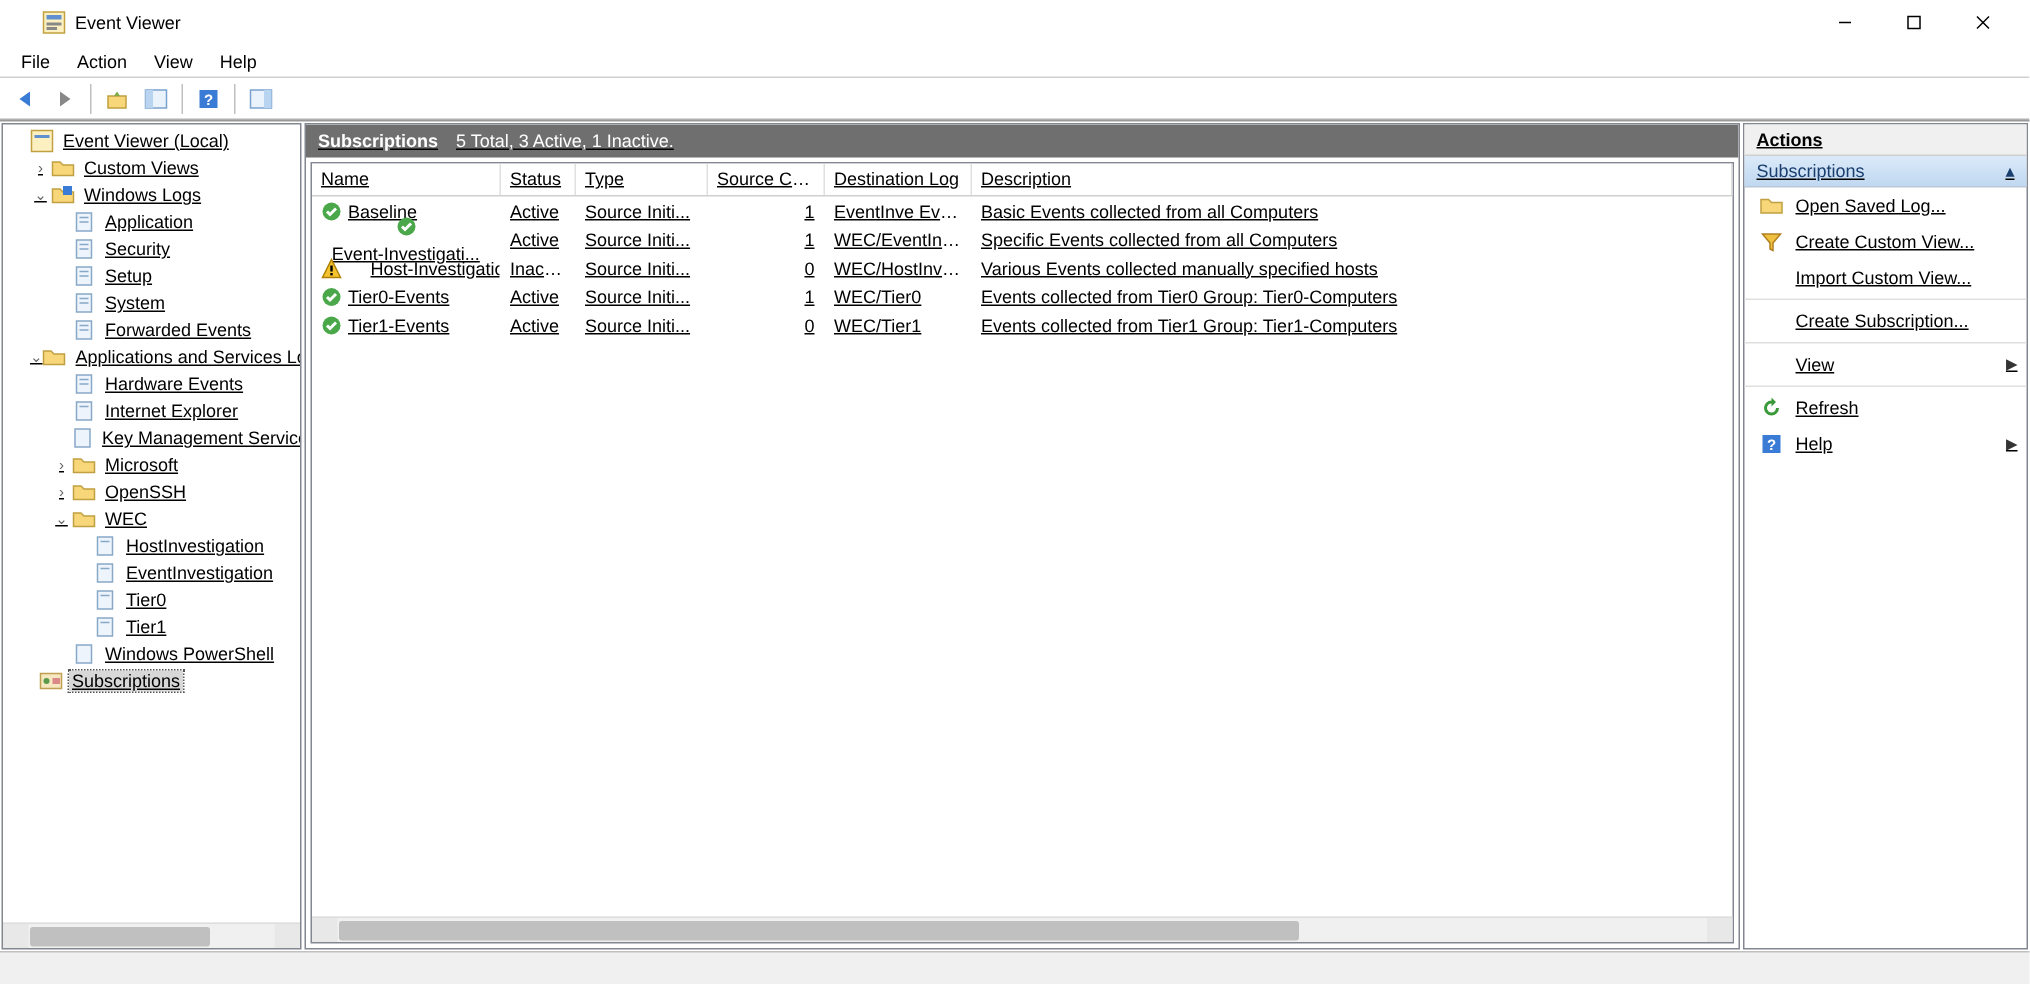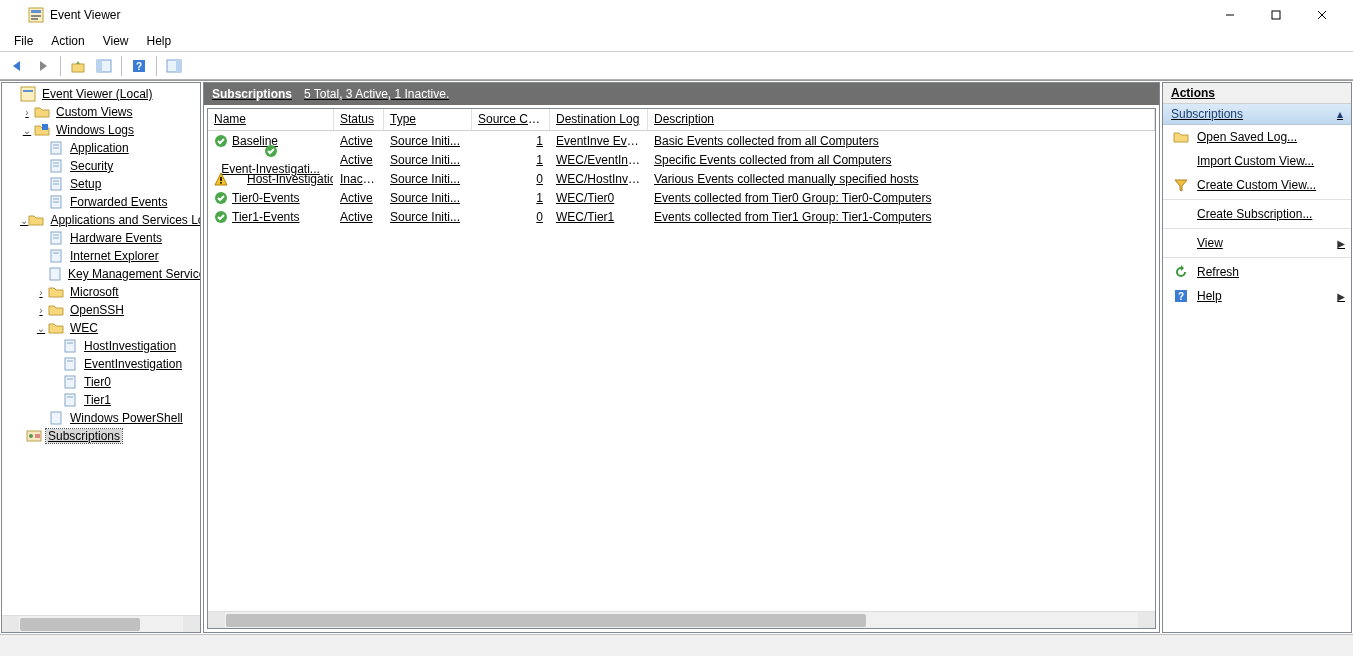--- a/index.html
+++ b/index.html
@@ -269,20 +269,30 @@
           </div>
           <div class="tree-row" style="padding-left: 46px;">
             <span class="ticon">
               <svg width="14" height="14">
                 <rect x="2" y="1" width="10" height="12" fill="#eef4fb" stroke="#88a8c8"></rect>
                 <line x1="4" y1="4" x2="10" y2="4" stroke="#88a8c8"></line>
                 <line x1="4" y1="7" x2="10" y2="7" stroke="#88a8c8"></line>
               </svg>
             </span>
             <span class="label-span">Setup</span>
+          </div>
+          <div class="tree-row" style="padding-left: 46px;">
+            <span class="ticon">
+              <svg width="14" height="14">
+                <rect x="2" y="1" width="10" height="12" fill="#eef4fb" stroke="#88a8c8"></rect>
+                <line x1="4" y1="4" x2="10" y2="4" stroke="#88a8c8"></line>
+                <line x1="4" y1="7" x2="10" y2="7" stroke="#88a8c8"></line>
+              </svg>
+            </span>
+            <span class="label-span">System</span>
           </div>
           <div class="tree-row" style="padding-left: 46px;">
             <span class="ticon">
               <svg width="14" height="14">
                 <rect x="2" y="1" width="10" height="12" fill="#eef4fb" stroke="#88a8c8"></rect>
                 <line x1="4" y1="4" x2="10" y2="4" stroke="#88a8c8"></line>
                 <line x1="4" y1="7" x2="10" y2="7" stroke="#88a8c8"></line>
               </svg>
             </span>
             <span class="label-span">Forwarded Events</span>
@@ -524,30 +534,30 @@
     </div>
     <div class="action-row">
       <span class="aicon">
           <svg width="16" height="16">
             <path d="M1 4h5l2 2h7v7H1z" fill="#f7d77a" stroke="#c0a040"></path>
           </svg>
         </span>
       <span>Open Saved Log...</span>
     </div>
     <div class="action-row">
-      <span class="aicon"></span>
-      <span>Import Custom View...</span>
-    </div>
-    <div class="action-row">
       <span class="aicon">
           <svg width="16" height="16">
             <path d="M2 3h12l-5 6v5l-2-1v-4z" fill="#f0c040" stroke="#b08020"></path>
           </svg>
         </span>
       <span>Create Custom View...</span>
+    </div>
+    <div class="action-row">
+      <span class="aicon"></span>
+      <span>Import Custom View...</span>
     </div>
     <div style="border-top:1px solid #e0e0e0; margin:2px 0;"></div>
     <div class="action-row">
       <span class="aicon"></span>
       <span>Create Subscription...</span>
     </div>
     <div style="border-top:1px solid #e0e0e0; margin:2px 0;"></div>
     <div class="action-row">
       <span class="aicon"></span>
       <span>View</span>

